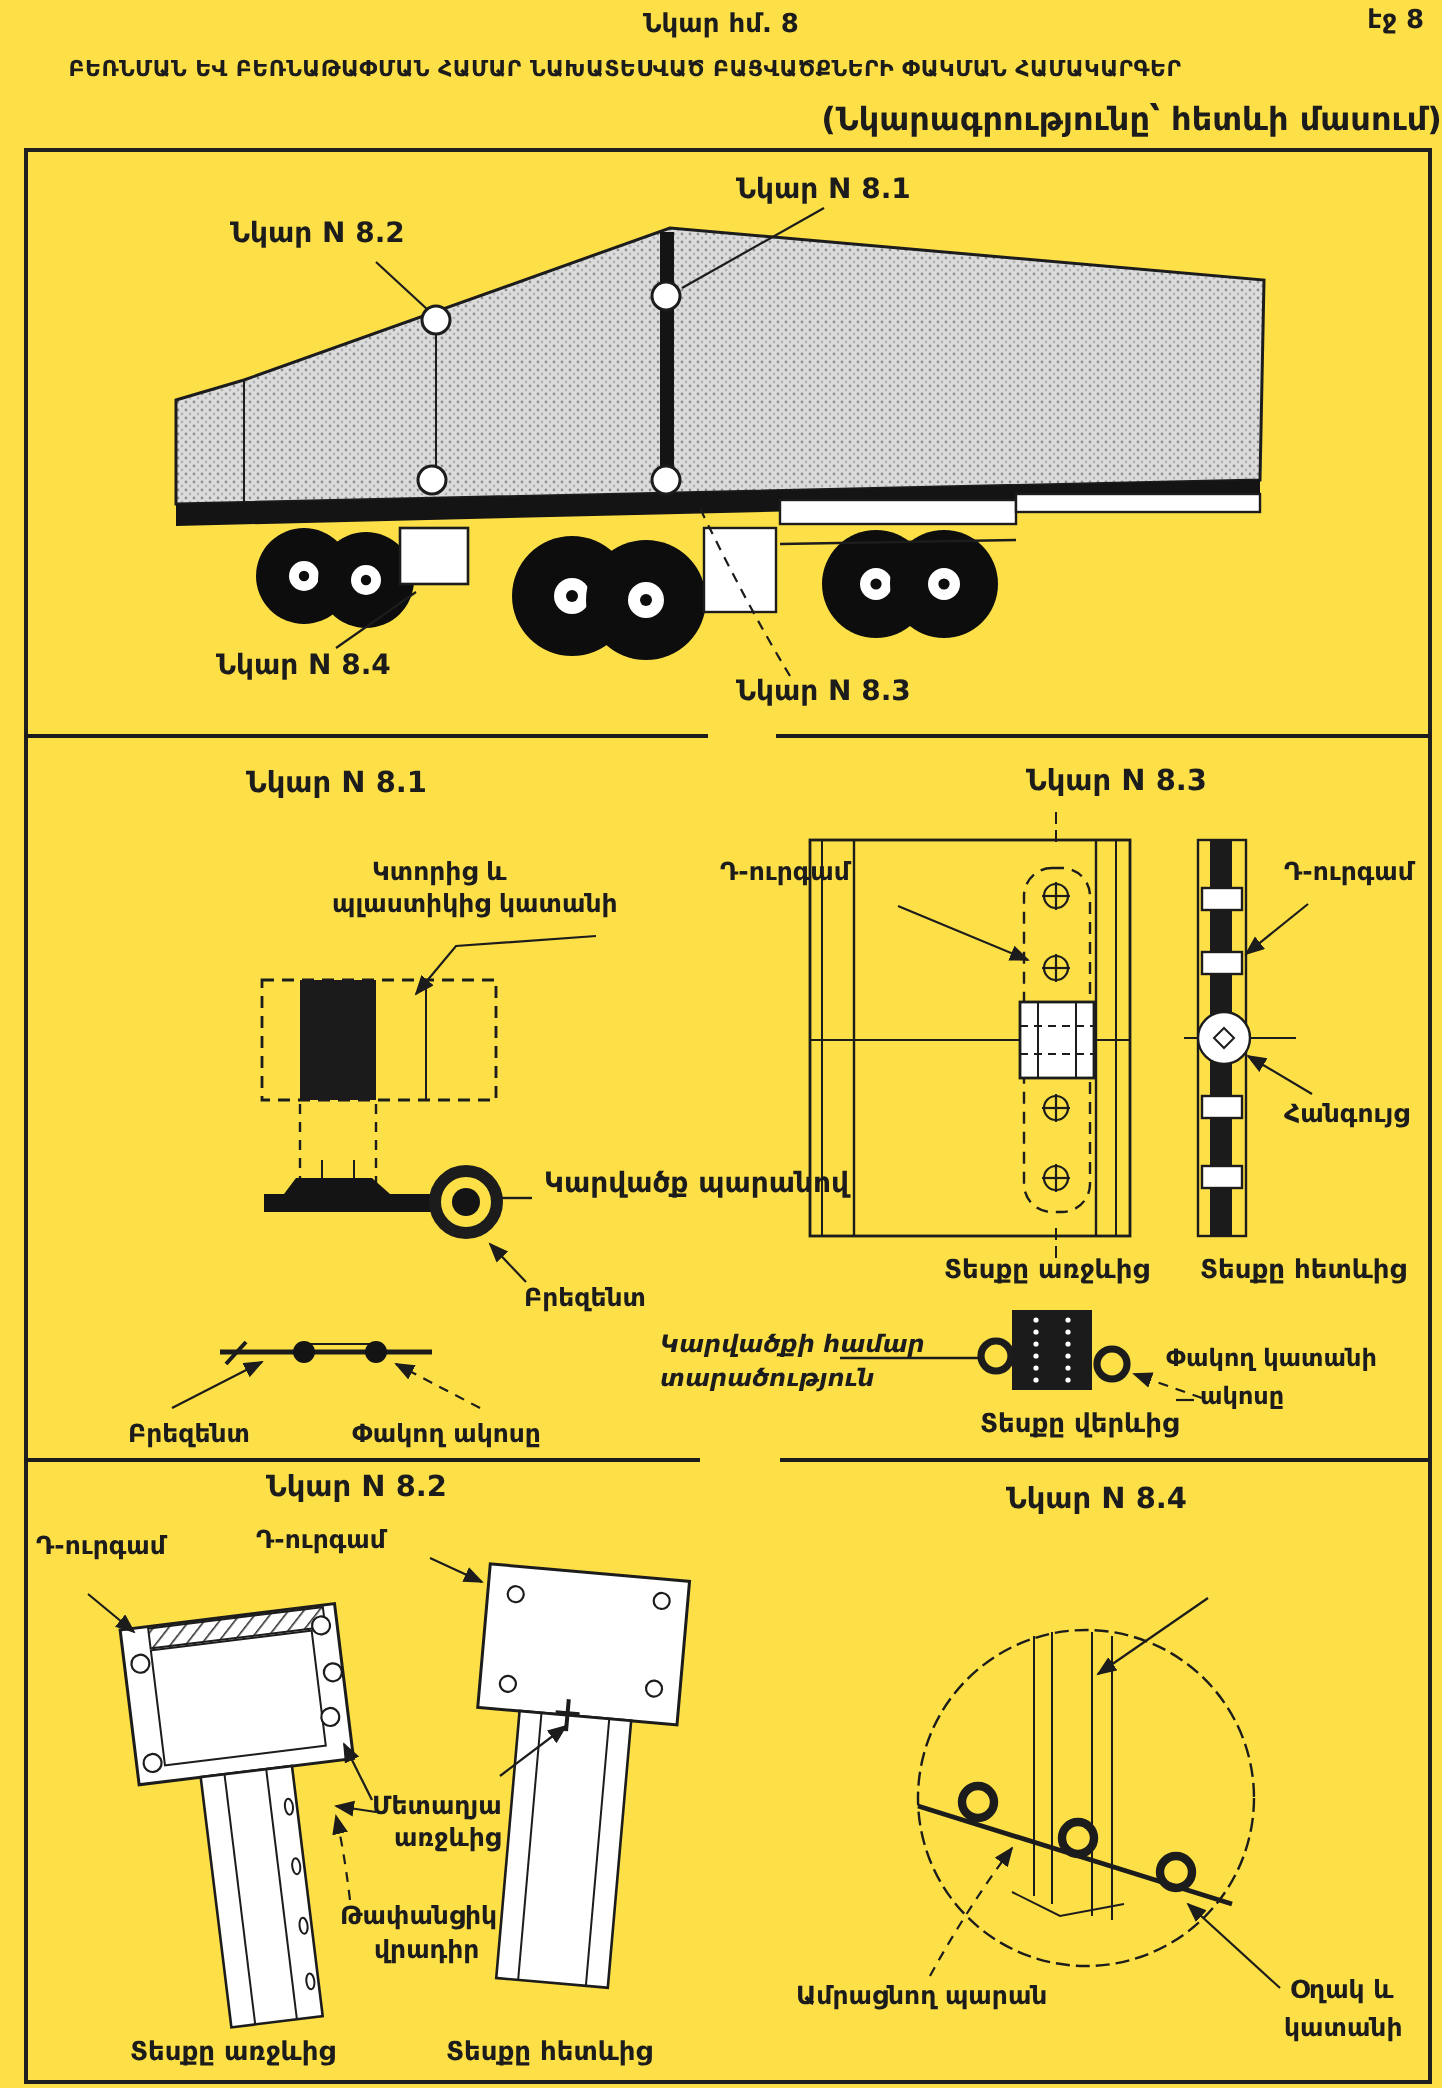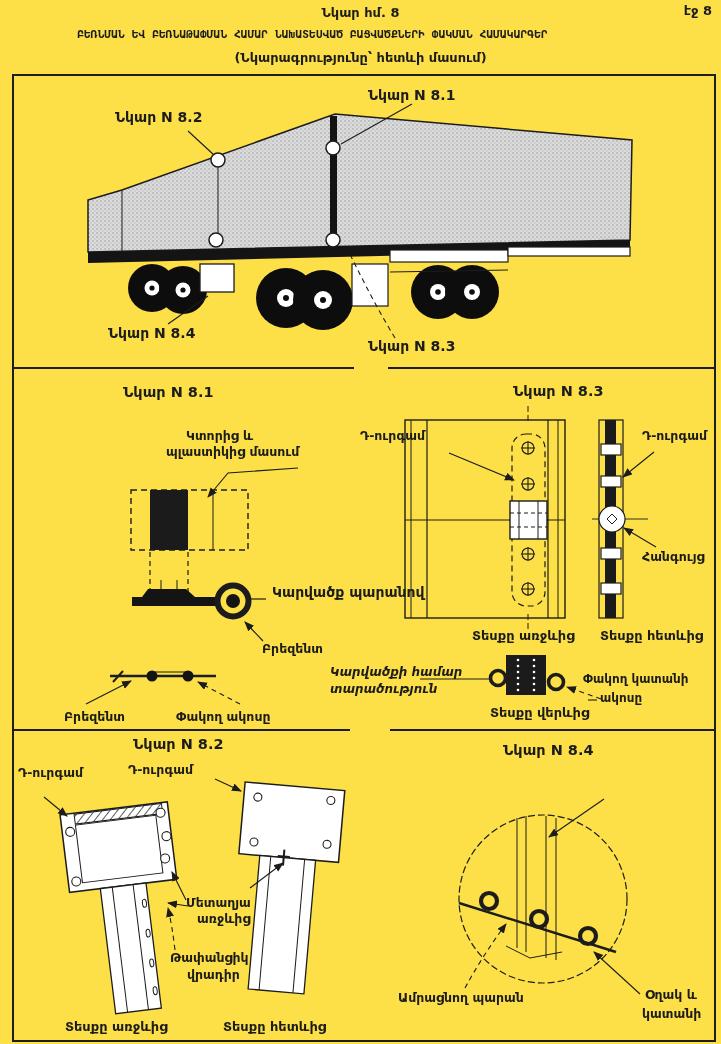--- a/index.html
+++ b/index.html
@@ -1,22 +1,22 @@
 <!DOCTYPE html>
 <html><head>
 <meta charset="utf-8">
 <style>
   html,body{margin:0;padding:0;background:#fff;}
   #page{position:relative;width:721px;height:1044px;background:#fde047;overflow:hidden;
         font-family:"DejaVu Sans",sans-serif;color:#1c1c1c;}
   .lbl{position:absolute;font-weight:bold;color:#1c1c1c;white-space:nowrap;line-height:1.12;}
   .hdr-fig{left:0;top:6px;width:721px;text-align:center;font-size:13px;}
   .hdr-page{right:9px;top:4px;font-size:13px;}
-  .hdr-title{left:0;top:29px;width:625px;text-align:center;font-size:11px;letter-spacing:.2px;font-family:Liberation Mono, monospace;}
-  .hdr-sub{left:0;top:51px;width:721px;text-align:center;font-size:13px;}
+  .hdr-title{left:0;top:29px;width:625px;text-align:center;font-size:11px;letter-spacing:.2px;}
+  .hdr-sub{left:0;top:51px;width:721px;text-align:right;font-size:16px;}
   .callout{font-size:14px;}
   .figtitle{font-size:14.5px;}
   .caption{font-size:13px;}
   .small{font-size:12px;}
   .mid{font-size:12.5px;}
   .big{font-size:14px;}
   #panel{position:absolute;left:12px;top:74px;width:700px;height:964px;
          border:2px solid #1f1f1f;}
   .divider{position:absolute;height:2px;background:#1c1c1c;}
   svg{position:absolute;overflow:visible;}
@@ -218,21 +218,21 @@
         <circle cx="556" cy="682" r="7.5" stroke-width="3.6"></circle>
         <line x1="420" y1="679" x2="489" y2="679" stroke-width="1.2"></line>
         <line x1="601" y1="699" x2="567" y2="687" stroke-width="1.1" stroke-dasharray="5 4" marker-end="url(#ah-m)"></line>
         <line x1="588" y1="700" x2="597" y2="700" stroke-width="1.1"></line>
       </g>
     </g>
   </svg>
   <div class="lbl figtitle" style="left:123px;top:384px;">Նկար N 8.1</div>
   <div class="lbl figtitle" style="left:513px;top:383px;">Նկար N 8.3</div>
   <div class="lbl mid" style="left:186px;top:429px;">Կտորից և</div>
-  <div class="lbl mid" style="left:166px;top:445px;">պլաստիկից մասում</div>
+  <div class="lbl mid" style="left:166px;top:445px;">պլաստիկից կատանի</div>
   <div class="lbl big" style="left:272px;top:585px;">Կարվածք պարանով</div>
   <div class="lbl mid" style="left:262px;top:642px;">Բրեզենտ</div>
   <div class="lbl mid" style="left:64px;top:710px;">Բրեզենտ</div>
   <div class="lbl mid" style="left:176px;top:710px;">Փակող ակոսը</div>
   <div class="lbl mid" style="left:360px;top:429px;">Դ-ուրգամ</div>
   <div class="lbl mid" style="left:642px;top:429px;">Դ-ուրգամ</div>
   <div class="lbl mid" style="left:642px;top:550px;">Հանգույց</div>
   <div class="lbl caption" style="left:472px;top:629px;">Տեսքը առջևից</div>
   <div class="lbl caption" style="left:600px;top:629px;">Տեսքը հետևից</div>
   <div class="lbl small" style="left:330px;top:666px;font-style:italic;">Կարվածքի համար</div>

